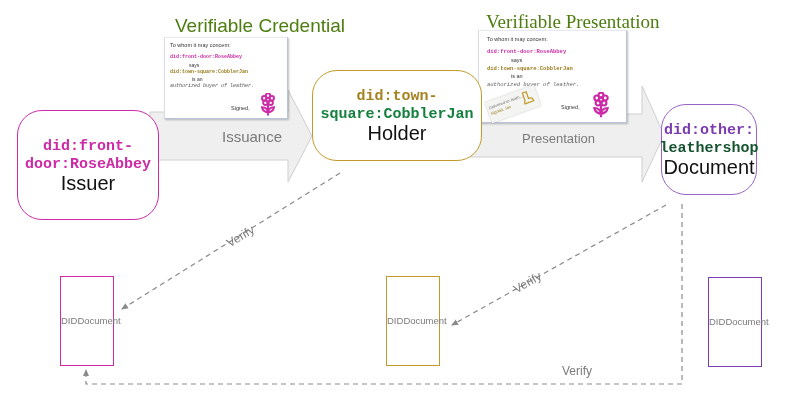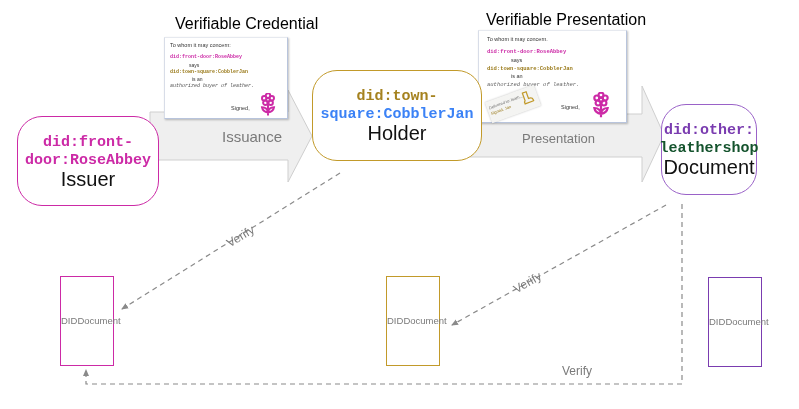--- a/index.html
+++ b/index.html
@@ -5,21 +5,21 @@
   html, body { margin: 0; padding: 0; background: #ffffff; }
   body { width: 799px; height: 409px; position: relative; overflow: hidden;
          font-family: "Liberation Sans", "DejaVu Sans", sans-serif; }
   .abs { position: absolute; }
   svg.layer { position: absolute; left: 0; top: 0; }
   .role-box { position: absolute; background: #fff; display: flex; flex-direction: column;
               align-items: center; justify-content: center; text-align: center; box-sizing: border-box; border-radius: 25px; }
   .did { font-family: "Liberation Mono", "DejaVu Sans Mono", monospace; font-weight: bold; font-size: 15px; line-height: 18px; }
   .role { font-size: 20px; color: #111; line-height: 19px; }
   .arrow-label { position: absolute; font-size: 12px; color: #7a7a7a; }
-  .card-title { position: absolute; font-size: 16px; color: #000000; white-space: nowrap; }
+  .card-title { position: absolute; font-size: 19px; color: #4d7c0f; white-space: nowrap; }
   .card { position: absolute; background: #fff; border: 1px solid #b8c4dc; border-left-color:#d8dde8; border-top-color:#e6e9ef;
           box-shadow: 1px 1px 2px rgba(0,0,0,0.25); font-size: 6px; color: #333; box-sizing: border-box; }
   .card .line { position: absolute; white-space: nowrap; }
   .mono6 { font-family: "Liberation Mono", "DejaVu Sans Mono", monospace; font-size: 6px; }
   .doc-box { position: absolute; background: #fff; box-sizing: border-box; display: flex; flex-direction: row; align-items: center; }
   .doc-label { font-size: 9.5px; color: #7a7a7a; text-align: center; line-height: 12px; }
   .verify-label { position: absolute; font-size: 12px; color: #7a7a7a; transform-origin: left top; }
 </style>
 </head>
 <body>
@@ -63,21 +63,21 @@
         <circle cx="12" cy="3.5" r="3"></circle>
         <circle cx="17" cy="7" r="3"></circle>
         <circle cx="7" cy="7" r="3"></circle>
         <circle cx="15.5" cy="13" r="3"></circle>
         <circle cx="8.5" cy="13" r="3"></circle>
       <path d="M12,14 L12,30 M12,26 Q5,25 4,19 Q11,19 12,26 M12,26 Q19,25 20,19 Q13,19 12,26"></path>
     </g>
   </svg>
 </div>
 
-<div class="card-title" style="left:486px;top:11px;">Verifiable Presentation</div>
+<div class="card-title" style="left:486px;top:11px;font-family:Liberation Serif, serif;">Verifiable Presentation</div>
 <div class="card" style="left:478px;top:30px;width:149px;height:93px;">
   <div class="line" style="left:8px;top:5px;font-size:5.5px;">To whom it may concern.</div>
   <div class="line mono6" style="left:8px;top:17px;color:#cc2aa6;font-weight:bold;font-size:5.5px;">did:front-door:RoseAbbey</div>
   <div class="line" style="left:32px;top:26px;font-size:5.5px;">says</div>
   <div class="line mono6" style="left:8px;top:34px;color:#9a7a1a;font-weight:bold;font-size:5.5px;">did:town-square:CobblerJan</div>
   <div class="line" style="left:32px;top:42px;font-size:5.5px;">is an</div>
   <div class="line mono6" style="left:8px;top:50px;font-style:italic;font-size:5.5px;color:#666;">authorized buyer of leather.</div>
   <div class="abs" style="left:8px;top:62px;width:52px;height:22px;background:#f4f4f2;box-shadow:0 0 2px rgba(0,0,0,0.25);transform:rotate(-20deg);">
     <div class="line" style="left:2px;top:4px;font-size:4px;color:#777;">Delivered to: leath...</div>
     <div class="line" style="left:2px;top:10px;font-size:4px;color:#9a7a1a;">Signed, Jan</div>
@@ -92,29 +92,29 @@
         <circle cx="12" cy="3.5" r="3"></circle>
         <circle cx="17" cy="7" r="3"></circle>
         <circle cx="7" cy="7" r="3"></circle>
         <circle cx="15.5" cy="13" r="3"></circle>
         <circle cx="8.5" cy="13" r="3"></circle>
       <path d="M12,14 L12,30 M12,26 Q5,25 4,19 Q11,19 12,26 M12,26 Q19,25 20,19 Q13,19 12,26"></path>
     </g>
   </svg>
 </div>
 
-<div class="role-box" style="left:17px;top:116px;width:142px;height:90px;border:1.5px solid #cc2aa6;">
+<div class="role-box" style="left:17px;top:110px;width:142px;height:110px;border:1.5px solid #cc2aa6;">
   <div class="did" style="color:#cc2aa6;">did:front-</div>
   <div class="did" style="color:#cc2aa6;">door:RoseAbbey</div>
   <div class="role">Issuer</div>
 </div>
 
 <div class="role-box" style="left:312px;top:70px;width:170px;height:91px;border:1.5px solid #c29a2a;">
   <div class="did" style="color:#a5821f;">did:town-</div>
-  <div class="did" style="color:#3b82f6;">square:CobblerJan</div>
+  <div class="did" style="color:#15803d;">square:CobblerJan</div>
   <div class="role">Holder</div>
 </div>
 
 <div class="role-box" style="left:661px;top:104px;width:96px;height:91px;border:1.5px solid #9a62c8;">
   <div class="did" style="color:#7a3cb0;">did:other:</div>
   <div class="did" style="color:#14532d;">leathershop</div>
   <div class="role">Document</div>
 </div>
 
 <div class="doc-box" style="left:60px;top:276px;width:54px;height:90px;border:1.3px solid #cc2aa6;">

